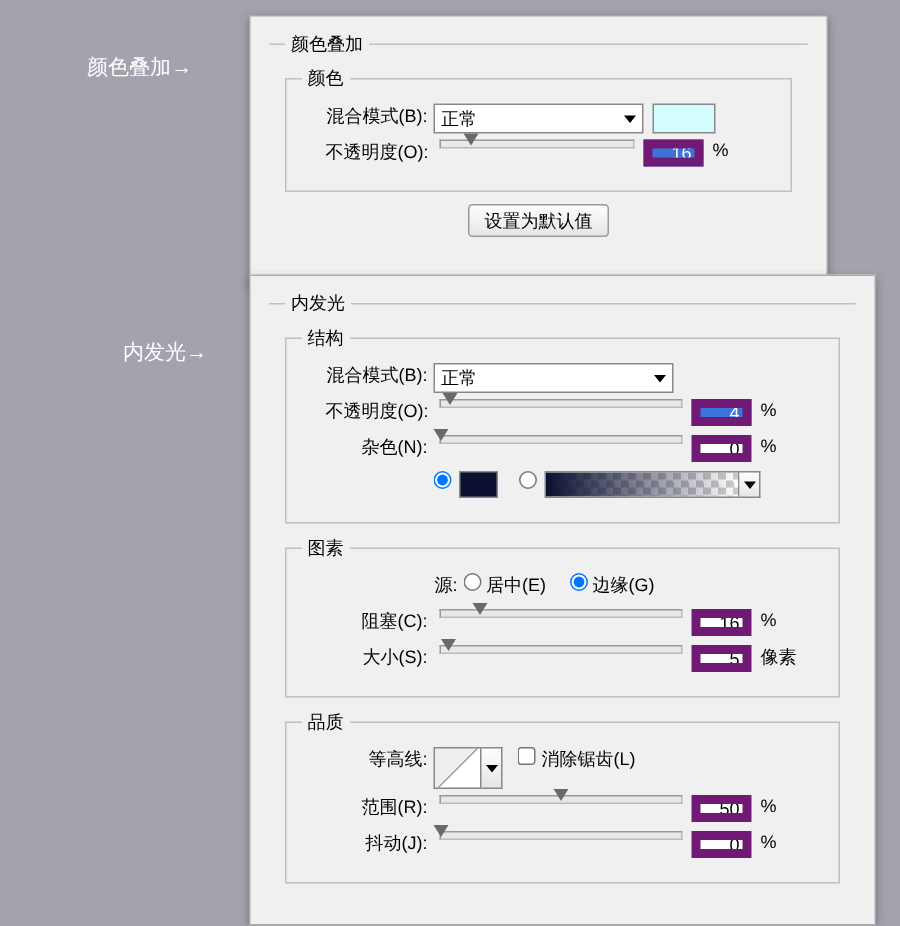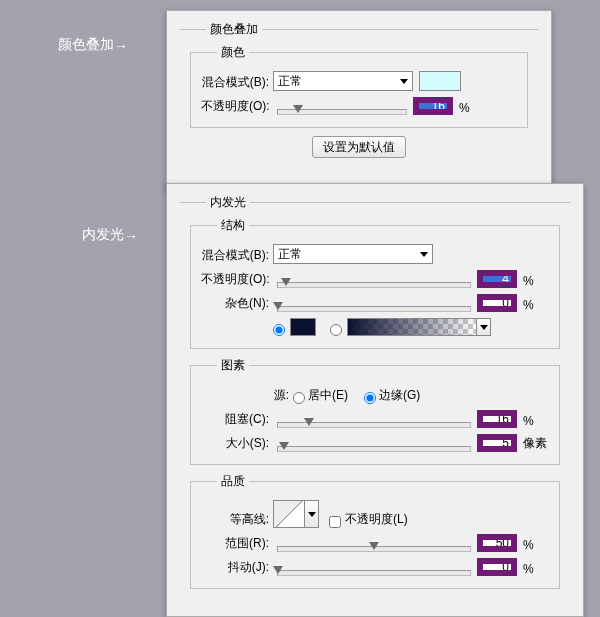--- a/index.html
+++ b/index.html
@@ -26,27 +26,26 @@
     box-shadow: 0 2px 6px rgba(0,0,0,0.3);
     padding: 10px 12px 12px 12px;
   }
   fieldset {
     border: 1px solid #c0c0c0;
     margin: 0 0 8px 0;
     padding: 6px 10px 10px 10px;
   }
   fieldset legend {
     padding: 0 4px;
-    margin-left: 16px;
   }
   .row {
     display: flex;
-    align-items: flex-end;
+    align-items: flex-start;
     height: 22px;
-    margin: 2px 0;
+    margin: 2px 16px;
   }
   .rowlabel {
     width: 72px;
     text-align: right;
     padding-right: 4px;
     white-space: nowrap;
   }
   .select {
     display: inline-flex;
     align-items: center;
@@ -282,21 +281,21 @@
     <fieldset>
       <legend>品质</legend>
       <div class="row" style="height:30px">
         <div class="rowlabel">等高线:</div>
         <div class="contour"></div>
         <div class="contour-caret">
             <div></div>
           </div>
         <div style="width:10px"></div>
         <input type="checkbox" class="chk" style="">
-        <span>不透明度(L)</span>
+        <span>消除锯齿(L)</span>
       </div>
       <div class="row">
         <div class="rowlabel">范围(R):</div>
         <div class="slider-track">
           <div class="slider-thumb" style="left:50%"></div>
         </div>
         <input class="numbox" value="50" style="">
         <div class="unit">%</div>
       </div>
       <div class="row">

